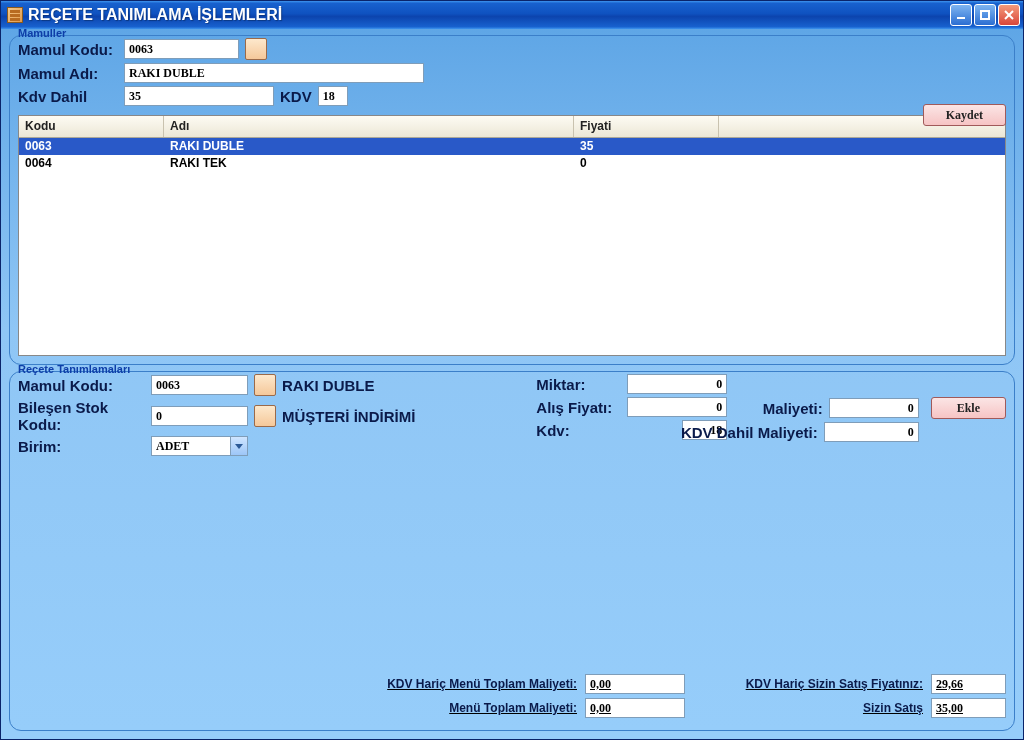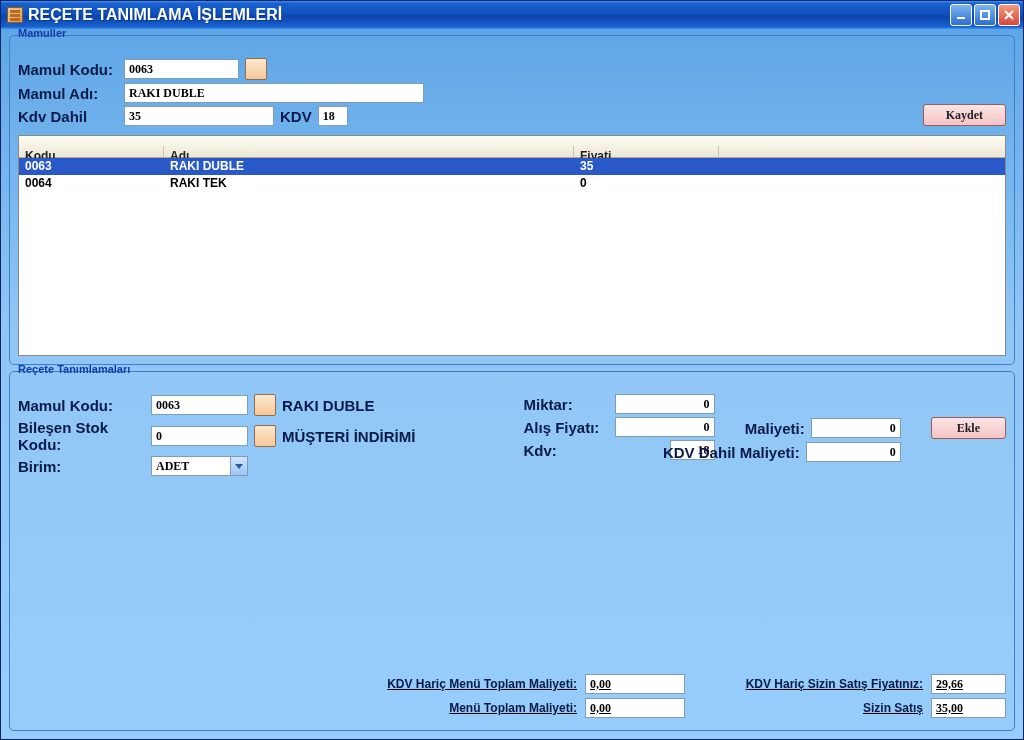--- a/index.html
+++ b/index.html
@@ -57,22 +57,22 @@
 .client {
   flex:1;
   background: linear-gradient(to bottom,#5fa6e6,#8fc6f5 300px, #96cdfa 700px);
   padding:6px 8px 8px 8px;
   display:flex;
   flex-direction:column;
 }
 
 .fieldset {
   border:1px solid #3b7fc9;
-  border-radius:5px;
-  padding: 22px 8px 8px 8px;
+  border-radius:12px;
+  padding: 2px 8px 8px 8px;
   position:relative;
   justify-content:center;
 }
 .fieldset-legend {
   position:absolute;
   top:-9px; left:6px;
   background: transparent;
   color:#0e3ea8;
   font-weight:bold;
   font-size:11px;
@@ -121,21 +121,20 @@
   background: linear-gradient(to bottom,#fdfbf3,#ece7d6);
   border-bottom:1px solid #aca899;
   height:22px;
 }
 .gh-cell {
   padding:3px 6px;
   font-weight:bold;
   color:#222;
   border-right:1px solid #c9c2af;
   font-size:12px;
-  margin-top:10px;
 }
 .gh-cell:last-child { border-right:none; flex:1; }
 .grid-body { background:#fff; position:relative; }
 .gb-row { display:flex; height:17px; font-weight:bold; font-size:12px;}
 .gb-row.selected { background:#2959c8; color:#fff; }
 .gb-cell { padding:1px 6px; overflow:hidden; white-space:nowrap; }
 
 .combo {
   display:flex; align-items:center; justify-content:space-between;
   width:97px; padding:0 0 0 4px;
@@ -278,21 +277,21 @@
             <span class="lbl" style="width:85px">Kdv:</span>
             <input type="text" class="right" style="width: 45px; margin-left: 55px;" value="18">
           </div>
         </div>
 
         <div style="flex:1;">
           <div class="row" style="height:20px;"></div>
           <div class="row">
             <span class="lbl" style="width:60px">Maliyeti:</span>
             <input type="text" class="right yellow-input" style="width: 90px;" value="0">
-            <button class="btn-wide btn-ekle" style="margin-left:24px">Ekle</button>
+            <button class="btn-wide btn-ekle" style="margin-left:6px">Ekle</button>
           </div>
           <div class="row" style="margin-left:-85px;">
             <span class="lbl" style="width:140px; text-align:right">KDV Dahil Maliyeti:</span>
             <input type="text" class="right yellow-input" style="width: 95px;" value="0">
           </div>
         </div>
       </div>
 
 
       <div class="footer-area">

